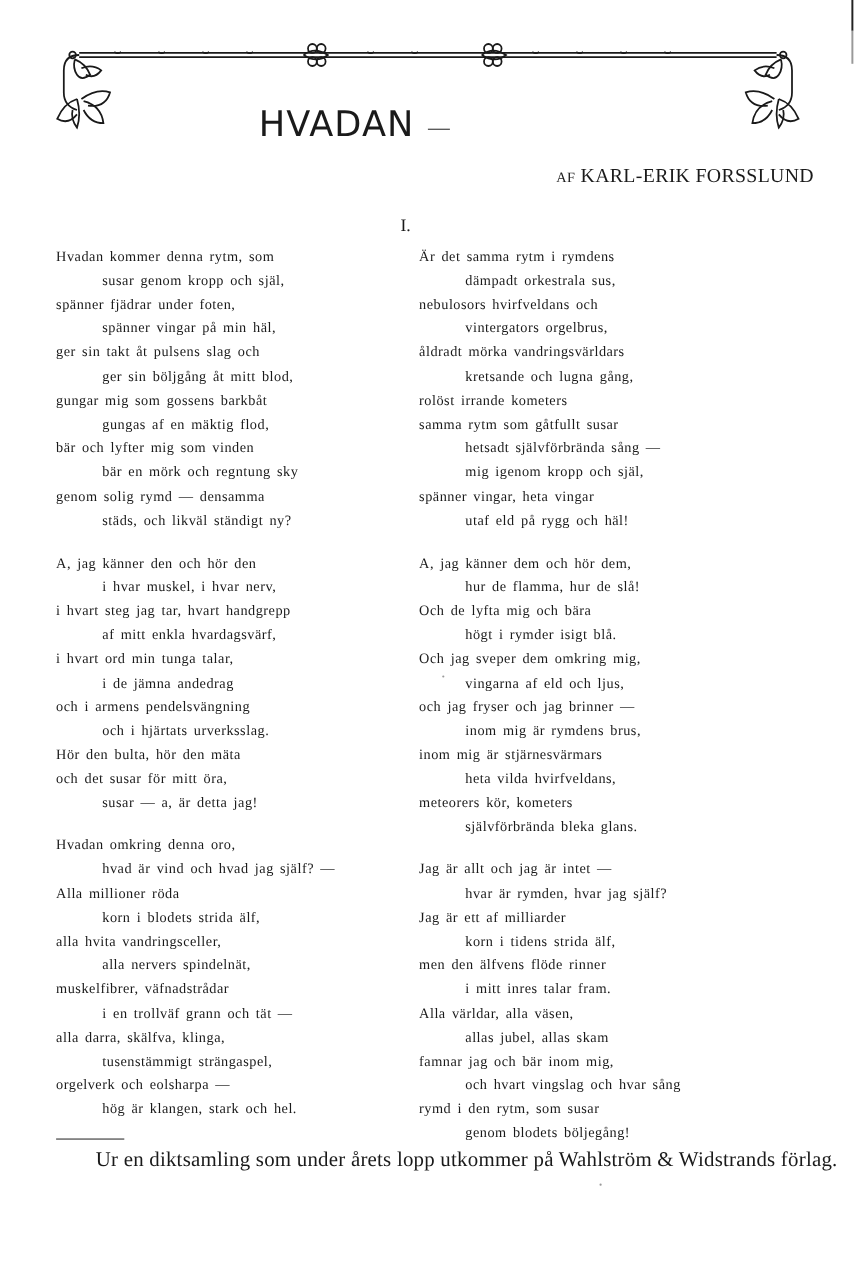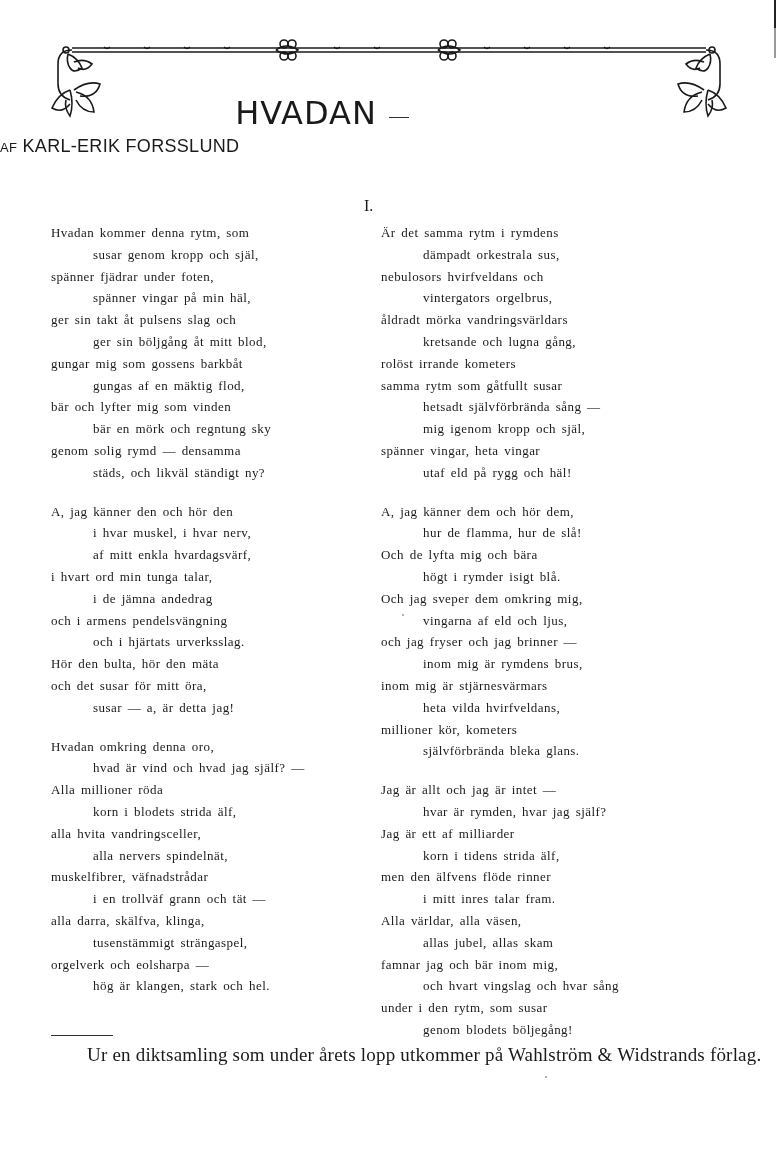--- a/index.html
+++ b/index.html
@@ -9,22 +9,22 @@
   }
   .edge-line { position: absolute; right: 0; top: 0; width: 2px; height: 28px; background: #222; }
   .edge-line2 { position: absolute; right: 0; top: 28px; width: 2px; height: 30px; background: #999; }
   .ornament { position: absolute; left: 44px; top: 38px; width: 690px; height: 90px; }
   .title {
     position: absolute; left: 0; width: 644px; top: 94px; text-align: center;
     font-family: "DejaVu Sans", sans-serif; font-size: 32px; letter-spacing: 1px; font-weight: normal;
   }
   .title .dash { display: inline-block; width: 20px; height: 1px; background: #333; vertical-align: middle; margin-left: 12px; position: relative; top: 2px; }
   .byline {
-    position: absolute; left: 0; width: 740px; top: 136px; text-align: left;
-    font-family: Liberation Sans, sans-serif; font-size: 18px; letter-spacing: 0.3px;
+    position: absolute; left: 0; width: 740px; top: 149px; text-align: right;
+    font-family: Liberation Serif, serif; font-size: 18px; letter-spacing: 0.3px;
   }
   .byline .small { font-size: 13px; }
   .section-num {
     position: absolute; left: 364px; top: 197px;
     font-family: "Liberation Serif", serif; font-size: 16px;
   }
   .column {
     position: absolute; font-family: "Liberation Serif", serif; font-size: 13px; line-height: 21.8px;
     letter-spacing: 0.45px; word-spacing: 2px; white-space: nowrap;
   }
@@ -121,20 +121,21 @@
     <span class="line">gungar mig som gossens barkbåt</span>
     <span class="line indent">gungas af en mäktig flod,</span>
     <span class="line">bär och lyfter mig som vinden</span>
     <span class="line indent">bär en mörk och regntung sky</span>
     <span class="line">genom solig rymd — densamma</span>
     <span class="line indent">städs, och likväl ständigt ny?</span>
   </div>
   <div class="stanza">
     <span class="line">A, jag känner den och hör den</span>
     <span class="line indent">i hvar muskel, i hvar nerv,</span>
+    <span class="line">i hvart steg jag tar, hvart handgrepp</span>
     <span class="line indent">af mitt enkla hvardagsvärf,</span>
     <span class="line">i hvart ord min tunga talar,</span>
     <span class="line indent">i de jämna andedrag</span>
     <span class="line">och i armens pendelsvängning</span>
     <span class="line indent">och i hjärtats urverksslag.</span>
     <span class="line">Hör den bulta, hör den mäta</span>
     <span class="line">och det susar för mitt öra,</span>
     <span class="line indent">susar — a, är detta jag!</span>
   </div>
   <div class="stanza">
@@ -172,35 +173,35 @@
     <span class="line">A, jag känner dem och hör dem,</span>
     <span class="line indent">hur de flamma, hur de slå!</span>
     <span class="line">Och de lyfta mig och bära</span>
     <span class="line indent">högt i rymder isigt blå.</span>
     <span class="line">Och jag sveper dem omkring mig,</span>
     <span class="line indent">vingarna af eld och ljus,</span>
     <span class="line">och jag fryser och jag brinner —</span>
     <span class="line indent">inom mig är rymdens brus,</span>
     <span class="line">inom mig är stjärnesvärmars</span>
     <span class="line indent">heta vilda hvirfveldans,</span>
-    <span class="line">millioner kör, kometers</span>
+    <span class="line">meteorers kör, kometers</span>
     <span class="line indent">självförbrända bleka glans.</span>
   </div>
   <div class="stanza">
     <span class="line">Jag är allt och jag är intet —</span>
     <span class="line indent">hvar är rymden, hvar jag själf?</span>
     <span class="line">Jag är ett af milliarder</span>
     <span class="line indent">korn i tidens strida älf,</span>
     <span class="line">men den älfvens flöde rinner</span>
     <span class="line indent">i mitt inres talar fram.</span>
     <span class="line">Alla världar, alla väsen,</span>
     <span class="line indent">allas jubel, allas skam</span>
     <span class="line">famnar jag och bär inom mig,</span>
     <span class="line indent">och hvart vingslag och hvar sång</span>
-    <span class="line">under i den rytm, som susar</span>
+    <span class="line">rymd i den rytm, som susar</span>
     <span class="line indent">genom blodets böljegång!</span>
   </div>
 </div>
 
 <div class="footnote-rule"></div>
 <div class="footnote">Ur en diktsamling som under årets lopp utkommer på Wahlström &amp; Widstrands förlag.</div>
 
 <div class="speck" style="left:545px; top:1076px;"></div>
 <div class="speck" style="left:402px; top:614px;"></div>
 

